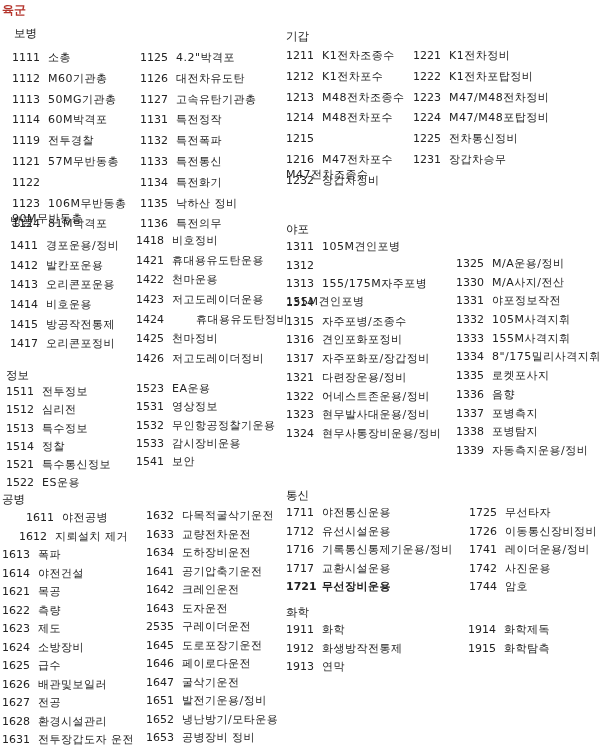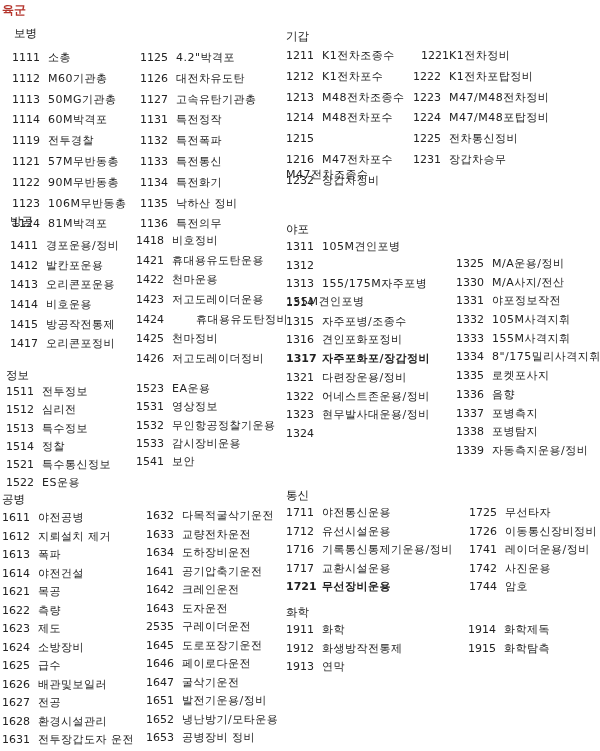--- a/index.html
+++ b/index.html
@@ -76,21 +76,21 @@
       <span class="name">60M박격포</span>
     </div>
     <div class="row" style="height: 20.8px; line-height: 20.8px;">
       <span class="code">1119</span>
       <span class="name">전투경찰</span>
     </div>
     <div class="row" style="height: 20.8px; line-height: 20.8px;">
       <span class="code">1121</span>
       <span class="name">57M무반동총</span>
     </div>
-    <div class="row" style="height: 20.8px; line-height: 20.8px;">
+    <div class="row" style="height: 20.8px; line-height: 20.8px; flex-direction: column;">
       <span class="code">1122</span>
       <span class="name">90M무반동총</span>
     </div>
     <div class="row" style="height: 20.8px; line-height: 20.8px;">
       <span class="code">1123</span>
       <span class="name">106M무반동총</span>
     </div>
     <div class="row" style="height: 20.8px; line-height: 20.8px;">
       <span class="code">1124</span>
       <span class="name">81M박격포</span>
@@ -160,21 +160,21 @@
     <div class="row" style="height: 20.8px; line-height: 20.8px;">
       <span class="code">1216</span>
       <span class="name">M47전차포수</span>
     </div>
     <div class="row" style="height: 20.8px; line-height: 20.8px;">
       <span class="code">1232</span>
       <span class="name">장갑차정비</span>
     </div>
   </div>
 <div class="col" style="left:413px; top:46px;" id="arm2">
-    <div class="row" style="height: 20.8px; line-height: 20.8px; text-align: right;">
+    <div class="row" style="height: 20.8px; line-height: 20.8px;">
       <span class="code">1221</span>
       <span class="name">K1전차정비</span>
     </div>
     <div class="row" style="height: 20.8px; line-height: 20.8px;">
       <span class="code">1222</span>
       <span class="name">K1전차포탑정비</span>
     </div>
     <div class="row" style="height: 20.8px; line-height: 20.8px;">
       <span class="code">1223</span>
       <span class="name">M47/M48전차정비</span>
@@ -269,38 +269,39 @@
       <span class="code">1314</span>
     </div>
     <div class="row" style="height: 18.7px; line-height: 18.7px;">
       <span class="code">1315</span>
       <span class="name">자주포병/조종수</span>
     </div>
     <div class="row" style="height: 18.7px; line-height: 18.7px;">
       <span class="code">1316</span>
       <span class="name">견인포화포정비</span>
     </div>
-    <div class="row" style="height: 18.7px; line-height: 18.7px; font-weight: bold;">
+    <div class="row" style="height: 18.7px; line-height: 18.7px;">
       <span class="code">1317</span>
       <span class="name">자주포화포/장갑정비</span>
     </div>
     <div class="row" style="height: 18.7px; line-height: 18.7px;">
       <span class="code">1321</span>
       <span class="name">다련장운용/정비</span>
     </div>
     <div class="row" style="height: 18.7px; line-height: 18.7px;">
       <span class="code">1322</span>
       <span class="name">어네스트존운용/정비</span>
     </div>
     <div class="row" style="height: 18.7px; line-height: 18.7px;">
       <span class="code">1323</span>
       <span class="name">현무발사대운용/정비</span>
     </div>
     <div class="row" style="height: 18.7px; line-height: 18.7px;">
       <span class="code">1324</span>
+      <span class="name">현무사통장비운용/정비</span>
     </div>
   </div>
 <div class="col" style="left:456px; top:231px;" id="fa2">
     <div class="row" style="height: 18.7px; line-height: 18.7px; margin-top: 24px;">
       <span class="code">1325</span>
       <span class="name">M/A운용/정비</span>
     </div>
     <div class="row" style="height: 18.7px; line-height: 18.7px;">
       <span class="code">1330</span>
       <span class="name">M/A사지/전산</span>
@@ -388,25 +389,25 @@
       <span class="name">감시장비운용</span>
     </div>
     <div class="row" style="height: 18.3px; line-height: 18.3px;">
       <span class="code">1541</span>
       <span class="name">보안</span>
     </div>
   </div>
 
 <div class="heading" style="left:2px; top:492px;">공병</div>
 <div class="col" style="left:2px; top:509px;" id="eng1">
-    <div class="row" style="height: 18.5px; line-height: 18.5px;">
+    <div class="row" style="height: 18.5px; line-height: 18.5px; margin-left: 24px;">
       <span class="code">1611</span>
       <span class="name">야전공병</span>
     </div>
-    <div class="row" style="height: 18.5px; line-height: 18.5px;">
+    <div class="row" style="height: 18.5px; line-height: 18.5px; margin-left: 17px;">
       <span class="code">1612</span>
       <span class="name">지뢰설치 제거</span>
     </div>
     <div class="row" style="height: 18.5px; line-height: 18.5px;">
       <span class="code">1613</span>
       <span class="name">폭파</span>
     </div>
     <div class="row" style="height: 18.5px; line-height: 18.5px;">
       <span class="code">1614</span>
       <span class="name">야전건설</span>

